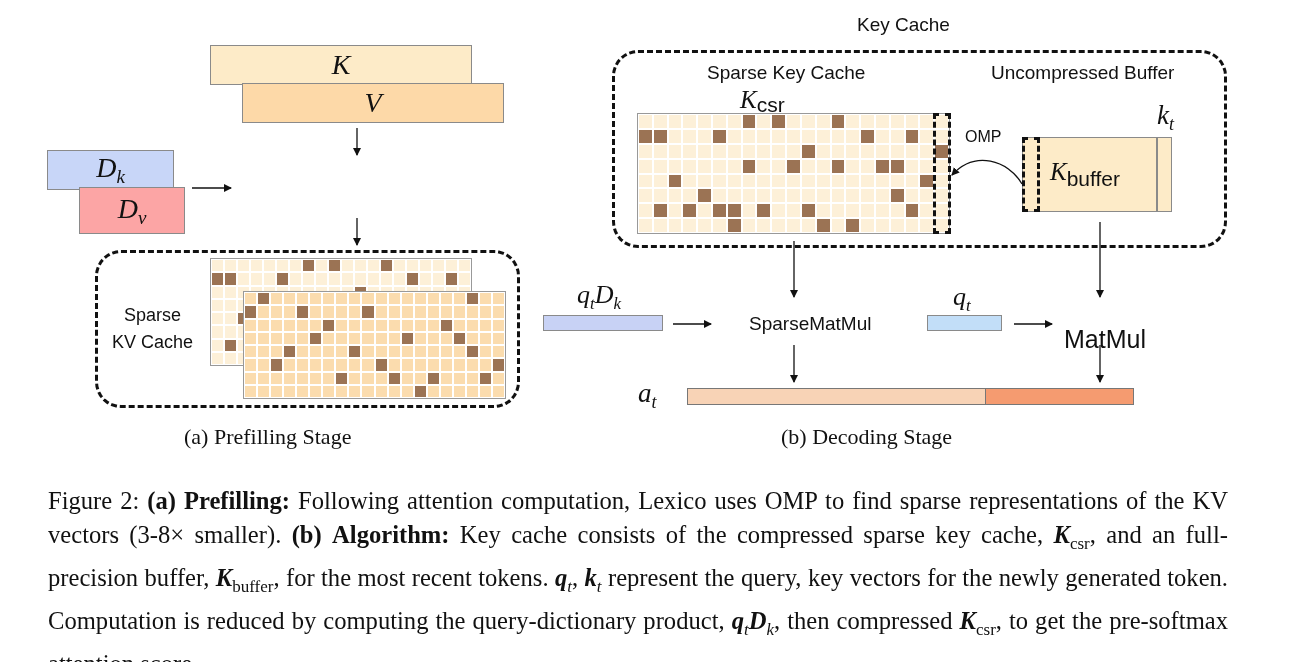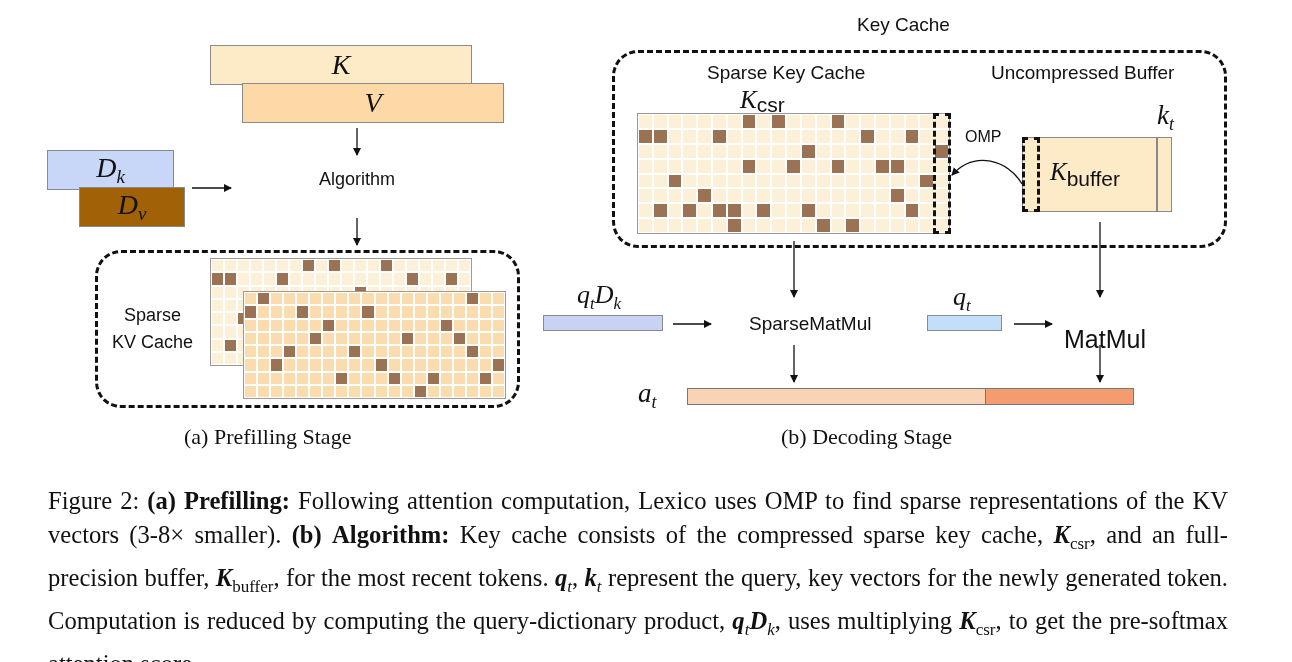--- a/index.html
+++ b/index.html
@@ -27,26 +27,25 @@
 <div class="mat" style="left:210px;top:45px;width:262px;height:40px;background:#fdebc8;">
   <span>K</span>
 </div>
 <div class="mat" style="left:242px;top:83px;width:262px;height:40px;background:#fdd9a8;">
   <span>V</span>
 </div>
 
 <div class="mat" style="left:47px;top:150px;width:127px;height:40px;background:#c8d6f8;">
   <span><span>D</span><sub>k</sub></span>
 </div>
-<div class="mat" style="left:79px;top:187px;width:106px;height:40px;background:#a16207;">
+<div class="mat" style="left:79px;top:187px;width:106px;height:47px;background:#fca5a5;">
   <span><span>D</span><sub>v</sub></span>
 </div>
 
 <div class="label" style="left:262px;top:165px;width:190px;text-align:center;line-height:28px;">
-  <div>Algorithm</div>
 </div>
 
 <div class="dash" style="left:95px;top:250px;width:425px;height:158px;"></div>
 <div class="label" style="left:112px;top:302px;line-height:27px;text-align:center;">
   <div>Sparse</div>
   <div>KV Cache</div>
 </div>
 
 <div class="grid" id="grid-back" style="left: 210px; top: 258px; width: 262px; height: 108px; --cell-bg: #fdf0d8; grid-template-columns: repeat(20, 1fr); grid-template-rows: repeat(8, 1fr);">
     <div class="cell"></div>
@@ -614,15 +613,15 @@
   <b>Prefilling:</b>
   <span>Following attention computation, Lexico uses OMP to find sparse representations of the KV vectors (3-8× smaller).</span>
   <b>(b)</b>
   <b>Algorithm:</b>
   <span>Key cache consists of the compressed sparse key cache,</span>
   <span class="bi"><span>K</span><sub class="small">csr</sub></span><span>, and an full-precision buffer,</span>
   <span class="bi"><span>K</span><sub class="small">buffer</sub></span><span>, for the most recent tokens.</span>
   <span class="bi"><span>q</span><sub class="small" style="font-style:italic;">t</sub></span><span>,</span>
   <span class="bi"><span>k</span><sub class="small" style="font-style:italic;">t</sub></span>
   <span>represent the query, key vectors for the newly generated token. Computation is reduced by computing the query-dictionary product,</span>
-  <span class="bi"><span>q</span><sub class="small" style="font-style:italic;">t</sub><span>D</span><sub class="small" style="font-style:italic;">k</sub></span><span>, uses multiplying</span>
+  <span class="bi"><span>q</span><sub class="small" style="font-style:italic;">t</sub><span>D</span><sub class="small" style="font-style:italic;">k</sub></span><span>, then compressed</span>
   <span class="bi"><span>K</span><sub class="small">csr</sub></span><span>, to get the pre-softmax attention score.</span>
 </div>
 
 </body></html>

